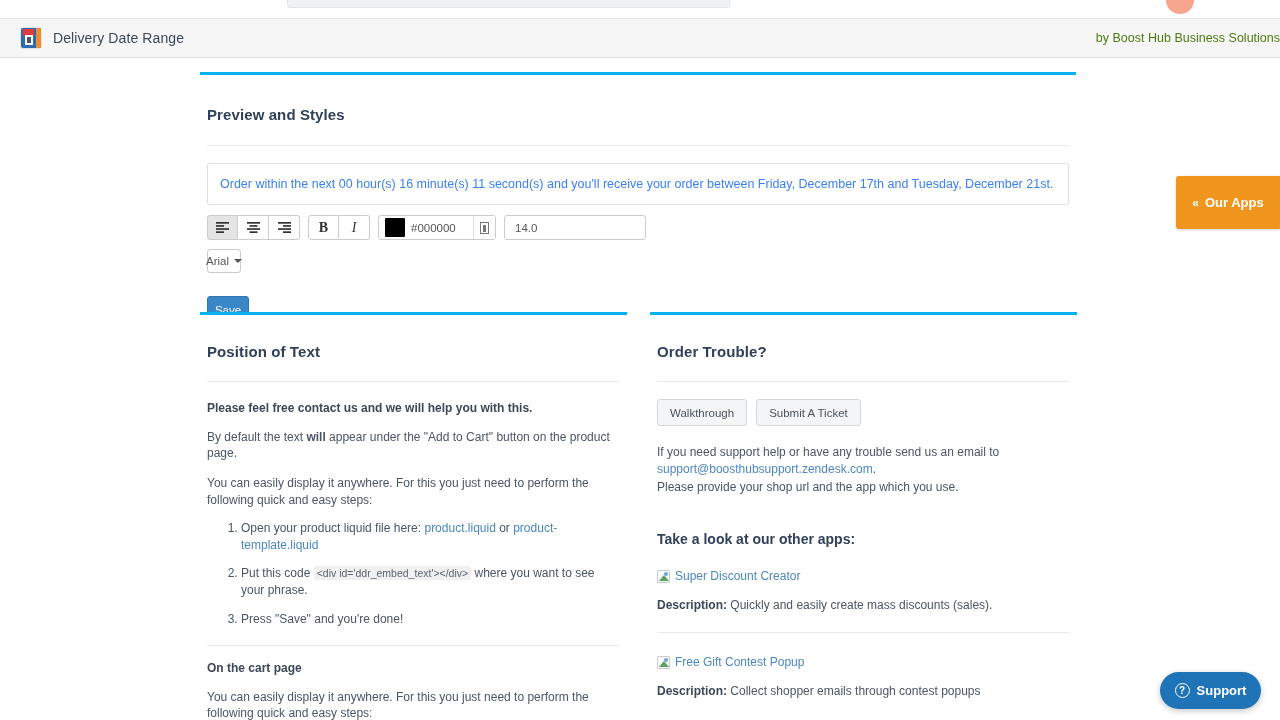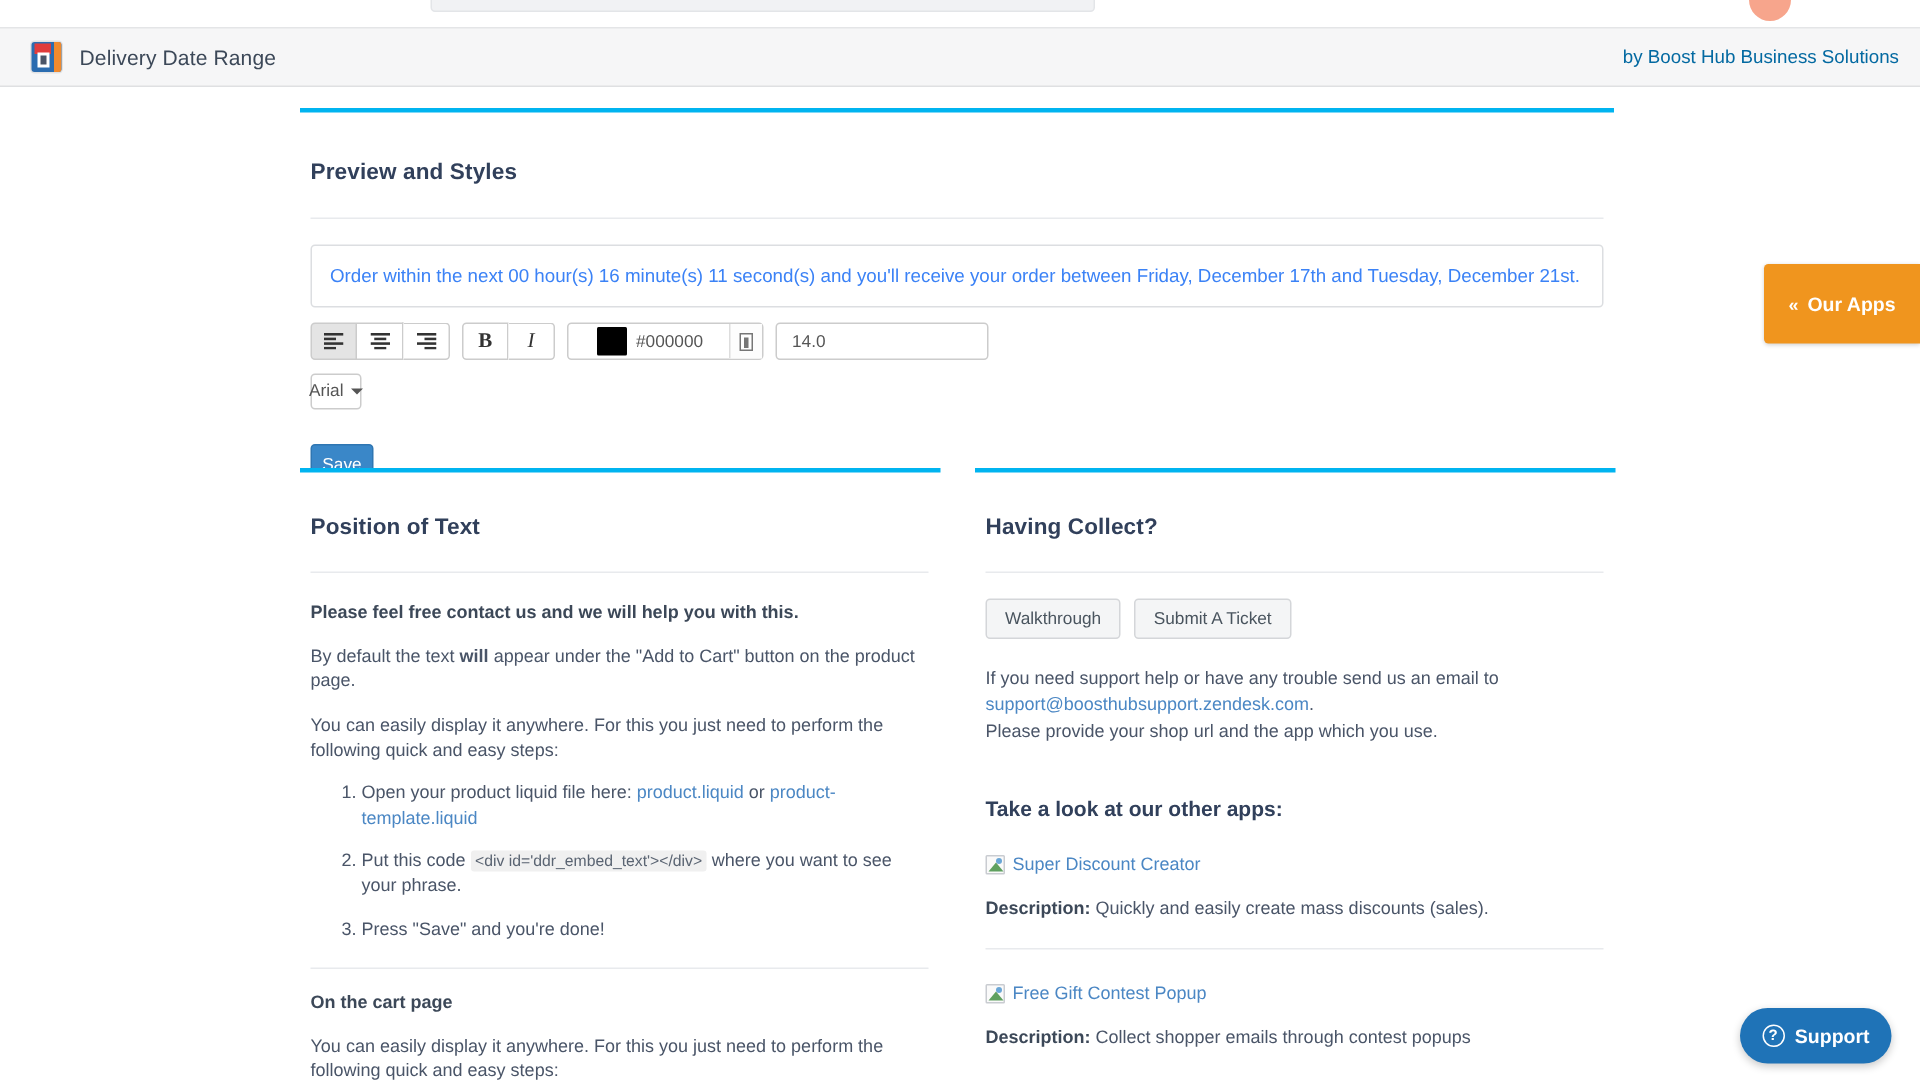--- a/index.html
+++ b/index.html
@@ -46,22 +46,22 @@
   }
   .app-logo .lg-red   { position: absolute; left: 2px;  top: 1px;  width: 11px; height: 7px; background: #e03b3b; }
   .app-logo .lg-org   { position: absolute; right: 0px; top: 0px;  width: 5px;  height: 20px; background: #f08a2e; }
   .app-logo .lg-white { position: absolute; left: 4px;  top: 7px;  width: 8px;  height: 10px; background: #ffffff; }
   .app-logo .lg-dark  { position: absolute; left: 6px;  top: 9px;  width: 4px;  height: 6px;  background: #4a5568; }
 
   .app-title {
     margin-left: 12px; font-size: 14px; color: #3c4858; letter-spacing: .1px;
   }
   .appbar-right {
-    margin-left: auto; padding-right: 14px;
-    font-size: 12.5px; color: #0369a1;
+    margin-left: auto; padding-right: 0;
+    font-size: 12.5px; color: #4d7c0f;
   }
 
   
   .main {
     position: absolute; top: 59px; left: 0; width: 1280px; height: 661px;
     background: #ffffff;
   }
 
   .panel {
     position: absolute;
@@ -104,21 +104,21 @@
   .tb-group:first-child .tb-btn:last-child  { border-radius: 0 3px 3px 0; }
   .tb-gap { width: 8px; }
   .tb-btn.bold   { font-weight: bold; font-family: "Liberation Serif", serif; font-size: 14px; }
   .tb-btn.italic { font-style: italic; font-family: "Liberation Serif", serif; font-size: 14px; }
   .tb-group.bi .tb-btn:first-child { border-radius: 3px 0 0 3px; }
   .tb-group.bi .tb-btn:last-child  { border-radius: 0 3px 3px 0; }
 
   .color-group {
     display: flex; align-items: center; height: 25px;
     border: 1px solid #ccc; border-radius: 3px; background: #fff;
-    padding: 0 0 0 16px;
+    padding: 0 0 0 3px;
   }
   .color-swatch {
     width: 20px; height: 19px; background: #000000; margin: 0 6px 0 3px;
     border-radius: 1px; cursor: pointer;
   }
   .color-hex { font-size: 11.5px; color: #555; min-width: 62px; }
   .color-pick-btn {
     width: 22px; height: 23px; border-left: 1px solid #ddd;
     display: flex; align-items: center; justify-content: center; cursor: pointer;
     background: #fdfdfd;
@@ -340,21 +340,21 @@
 
         <div class="sub-head">On the cart page</div>
 
 
         <div class="p-norm">You can easily display it anywhere. For this you just need to perform the following quick and easy steps:</div>
 
       </div>
     </div>
 
     <div class="panel" id="trouble-panel">
-      <div class="panel-title">Having Collect?</div>
+      <div class="panel-title">Order Trouble?</div>
       <div class="panel-rule"></div>
 
       <div class="ht-buttons">
         <div class="ht-btn">Walkthrough</div>
         <div class="ht-btn">Submit A Ticket</div>
       </div>
 
       <div class="ht-text">
         <span>If you need support help or have any trouble send us an email to</span><br>
         <a class="lnk">support@boosthubsupport.zendesk.com</a><span>.</span><br>

